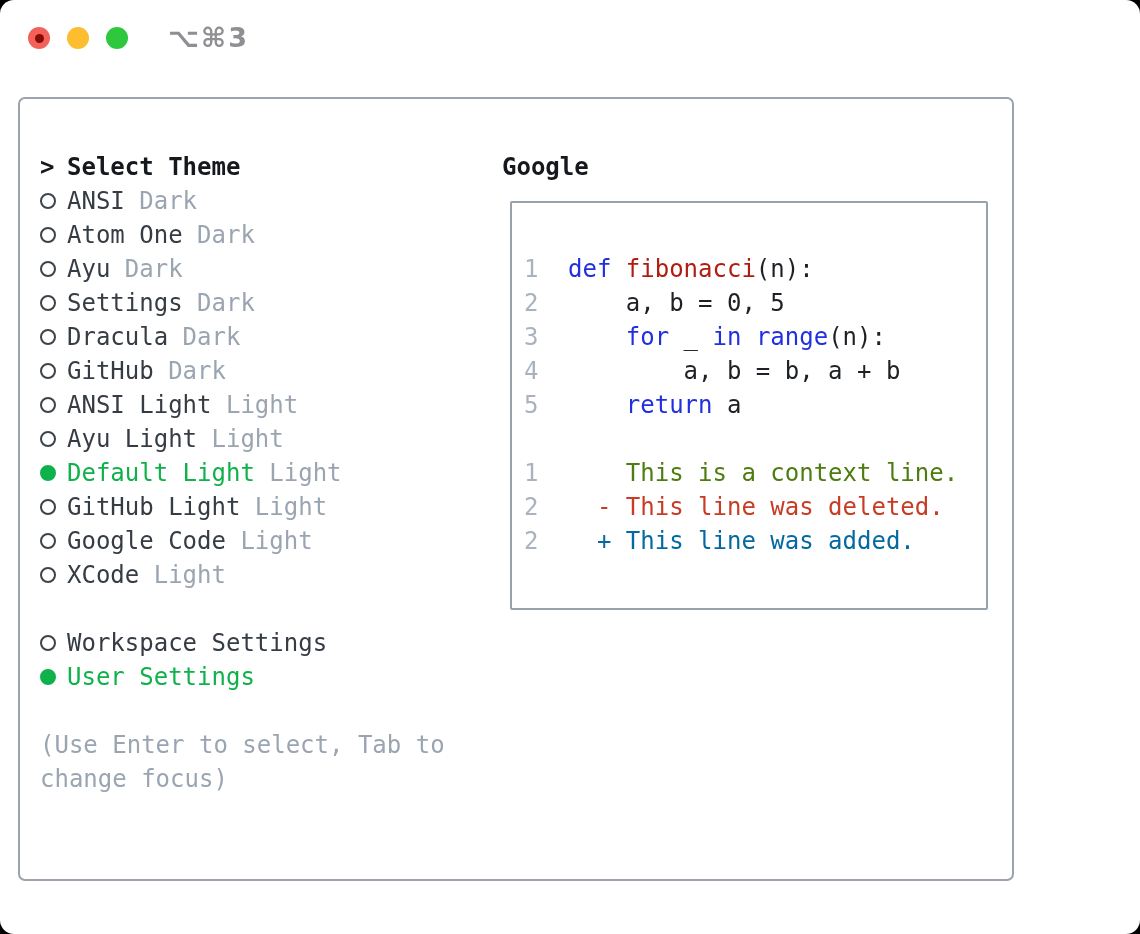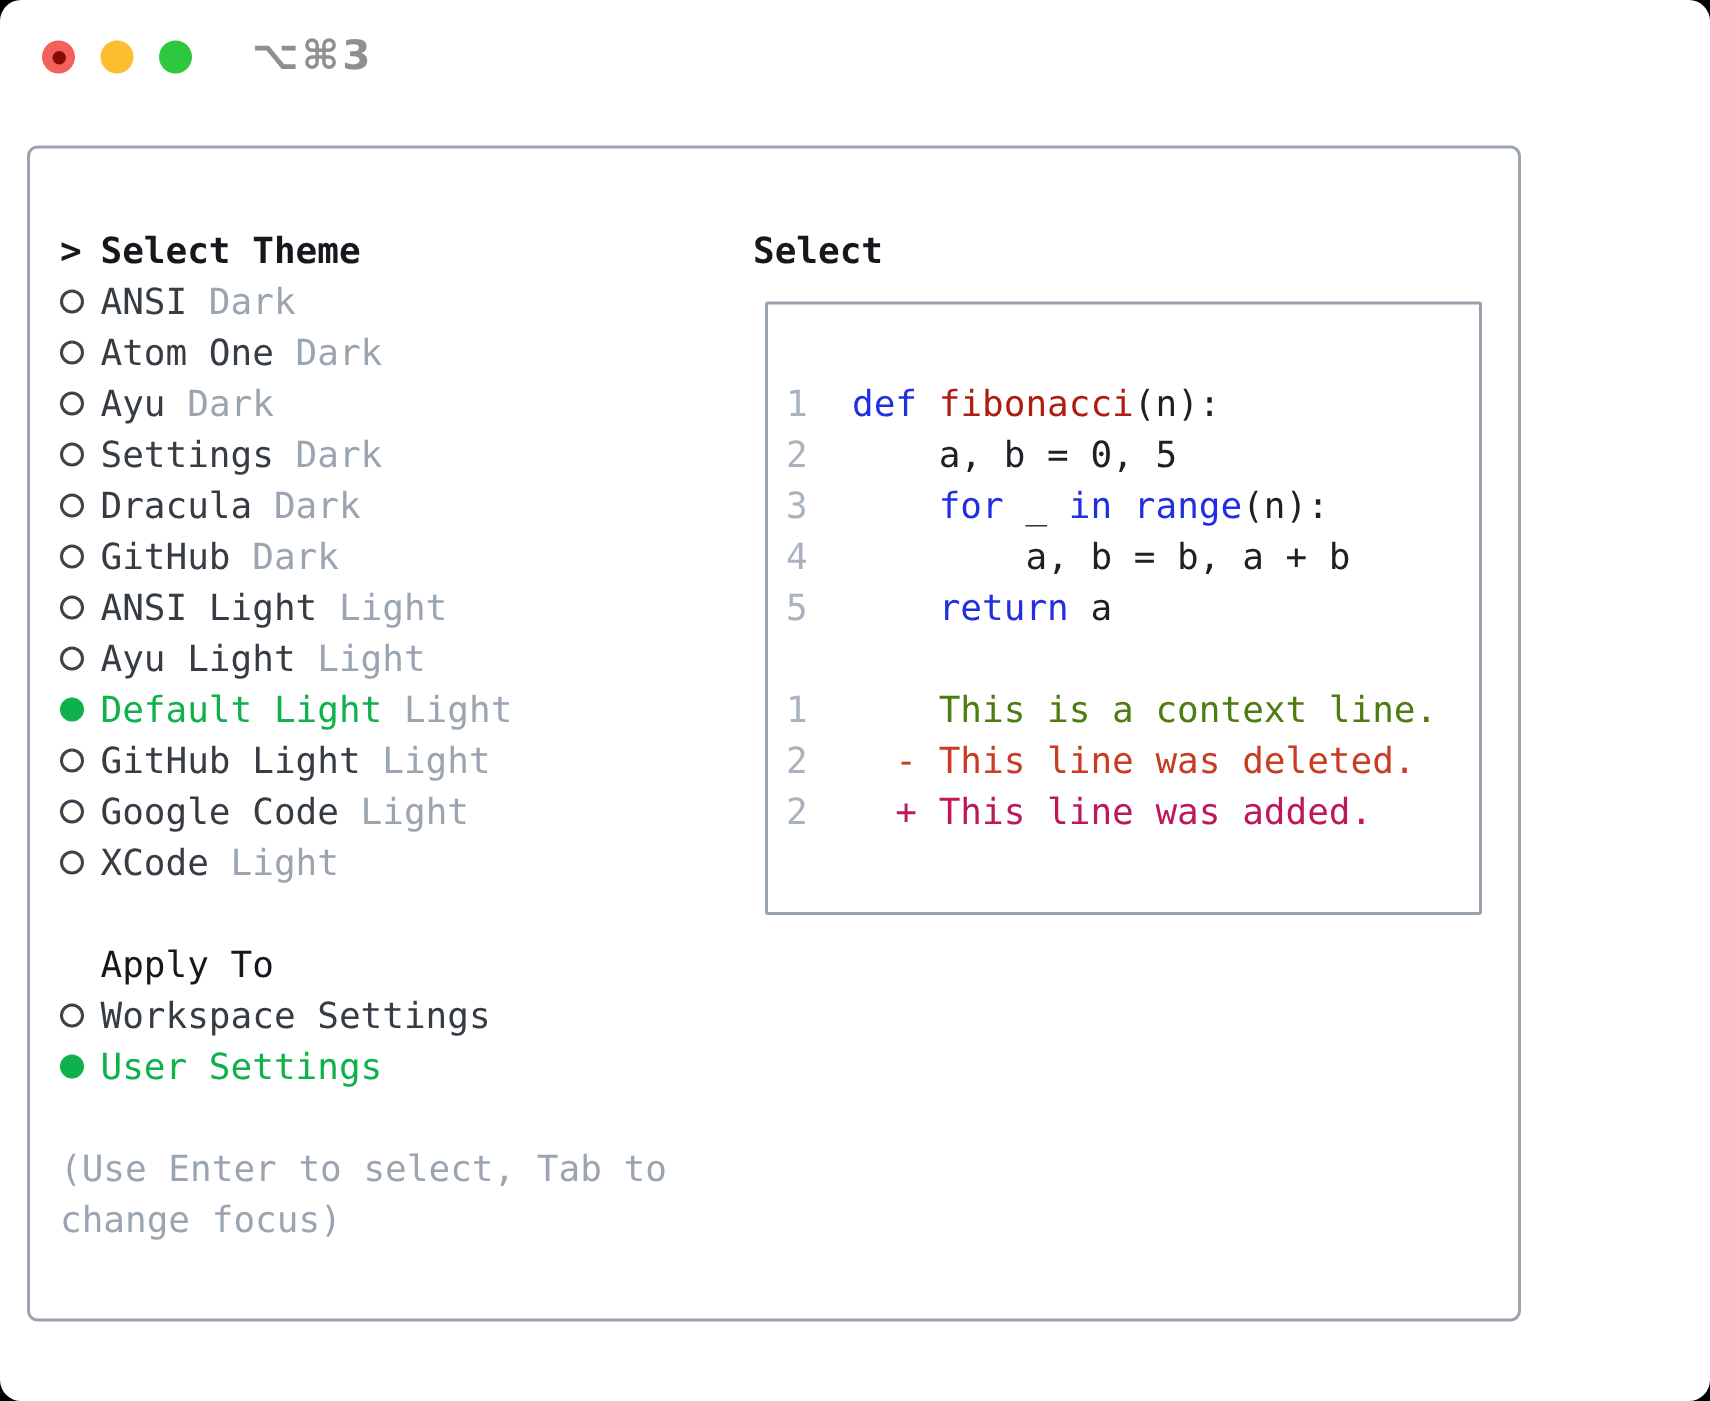--- a/index.html
+++ b/index.html
@@ -52,21 +52,21 @@
     padding:49px 0 0 12px;overflow:hidden;
   }
   .code-row{height:34px;display:flex;align-items:center;font-size:24px;}
   .lnum{flex:0 0 15px;margin-right:29px;color:#a9b3bf;text-align:left;}
   .code-text{white-space:pre;color:#1d2025;}
   .tk-keyword{color:#2130df;}
   .tk-function{color:#b01c12;}
   .tk-plain{color:#1d2025;}
   .tk-context{color:#4d7c0f;margin-top:13px;}
   .tk-deleted{color:#c73c22;margin-top:10px;}
-  .tk-added{color:#be185d;margin-top:32px;}
+  .tk-added{color:#0369a1;margin-top:32px;}
 </style>
 </head>
 <body>
 
 <div class="window">
   <div class="titlebar">
     <div class="lights">
       <div class="light red"></div>
       <div class="light yellow"></div>
       <div class="light green"></div>
@@ -88,34 +88,30 @@
           <div class="row"><span class="marker-cell"><span class="radio"></span></span><span class="item-name">Dracula</span><span class="variant"> Dark</span></div>
           <div class="row"><span class="marker-cell"><span class="radio"></span></span><span class="item-name">GitHub</span><span class="variant"> Dark</span></div>
           <div class="row"><span class="marker-cell"><span class="radio"></span></span><span class="item-name">ANSI Light</span><span class="variant"> Light</span></div>
           <div class="row"><span class="marker-cell"><span class="radio"></span></span><span class="item-name">Ayu Light</span><span class="variant"> Light</span></div>
           <div class="row"><span class="marker-cell"><span class="radio sel"></span></span><span class="item-name sel">Default Light</span><span class="variant"> Light</span></div>
           <div class="row"><span class="marker-cell"><span class="radio"></span></span><span class="item-name">GitHub Light</span><span class="variant"> Light</span></div>
           <div class="row"><span class="marker-cell"><span class="radio"></span></span><span class="item-name">Google Code</span><span class="variant"> Light</span></div>
           <div class="row"><span class="marker-cell"><span class="radio"></span></span><span class="item-name">XCode</span><span class="variant"> Light</span></div>
         </div>
       <div class="spacer"></div>
-      <div class="row">
-        <span class="marker-cell"></span>
-        <span class="subhdr">Apply To</span>
-      </div>
       <div id="apply-items">
           <div class="row"><span class="marker-cell"><span class="radio"></span></span><span class="item-name">Workspace Settings</span></div>
           <div class="row"><span class="marker-cell"><span class="radio sel"></span></span><span class="item-name sel">User Settings</span></div>
         </div>
       <div class="spacer"></div>
       <div class="help" id="help-text">(Use Enter to select, Tab to
 change focus)</div>
     </div>
 
-    <div class="preview-header">Select</div>
+    <div class="preview-header">Google</div>
     <div class="preview-box" id="preview-box">
         <div class="code-row">
           <span class="lnum">1</span>
           <span class="code-text"><span class="tk-keyword">def</span><span class="tk-plain"> </span><span class="tk-function">fibonacci</span><span class="tk-plain">(n):</span></span>
         </div>
         <div class="code-row">
           <span class="lnum">2</span>
           <span class="code-text"><span class="tk-plain">    a, b = 0, 5</span></span>
         </div>
         <div class="code-row">

